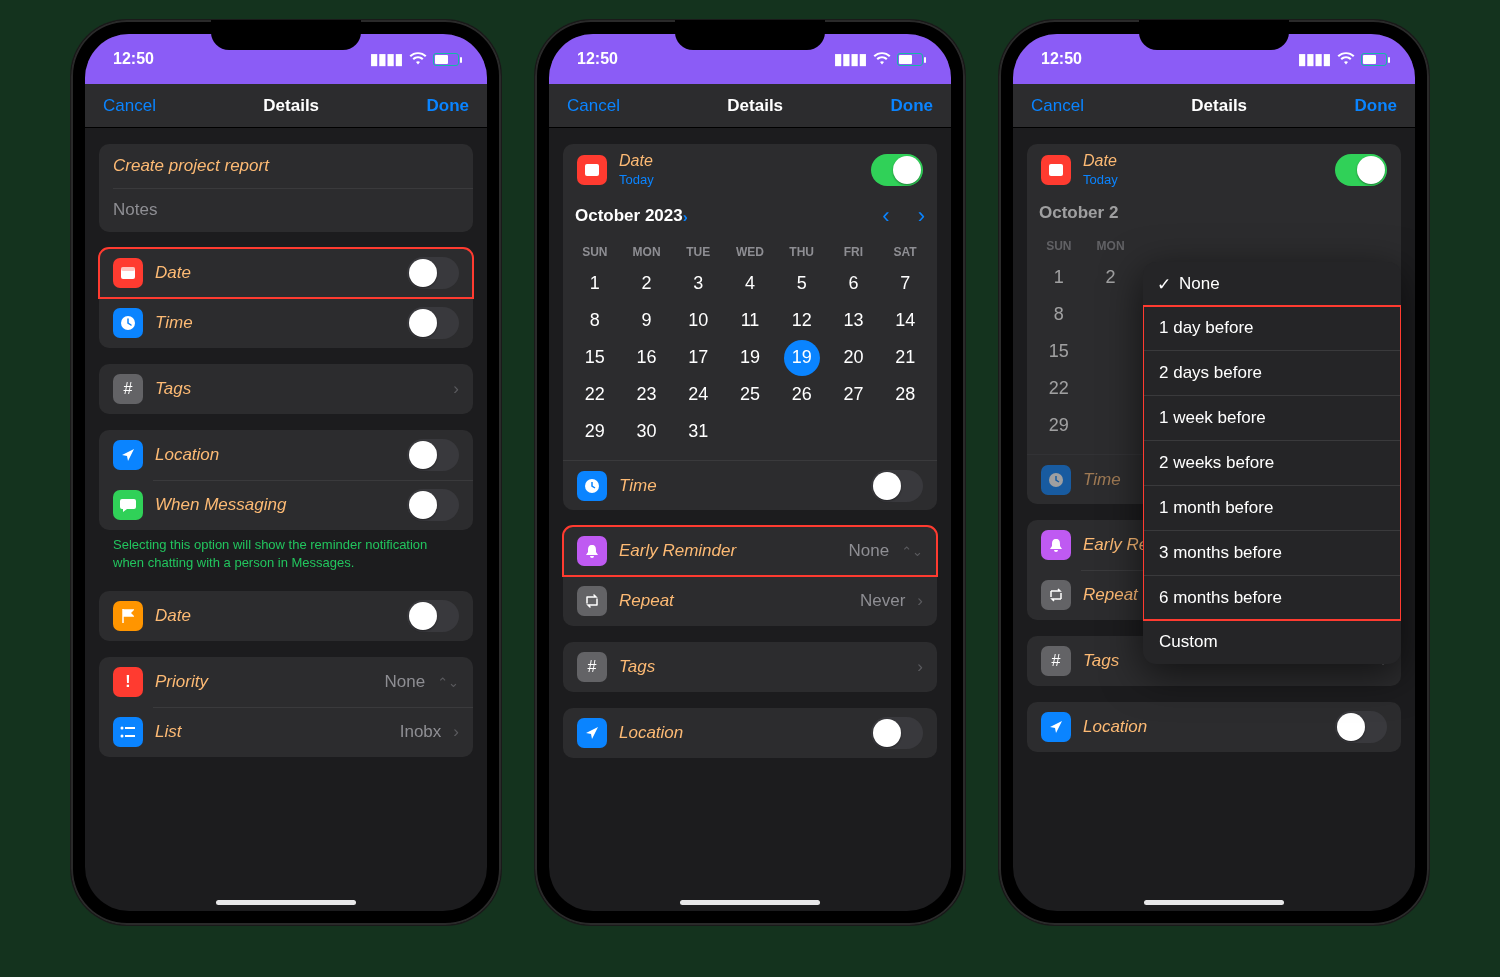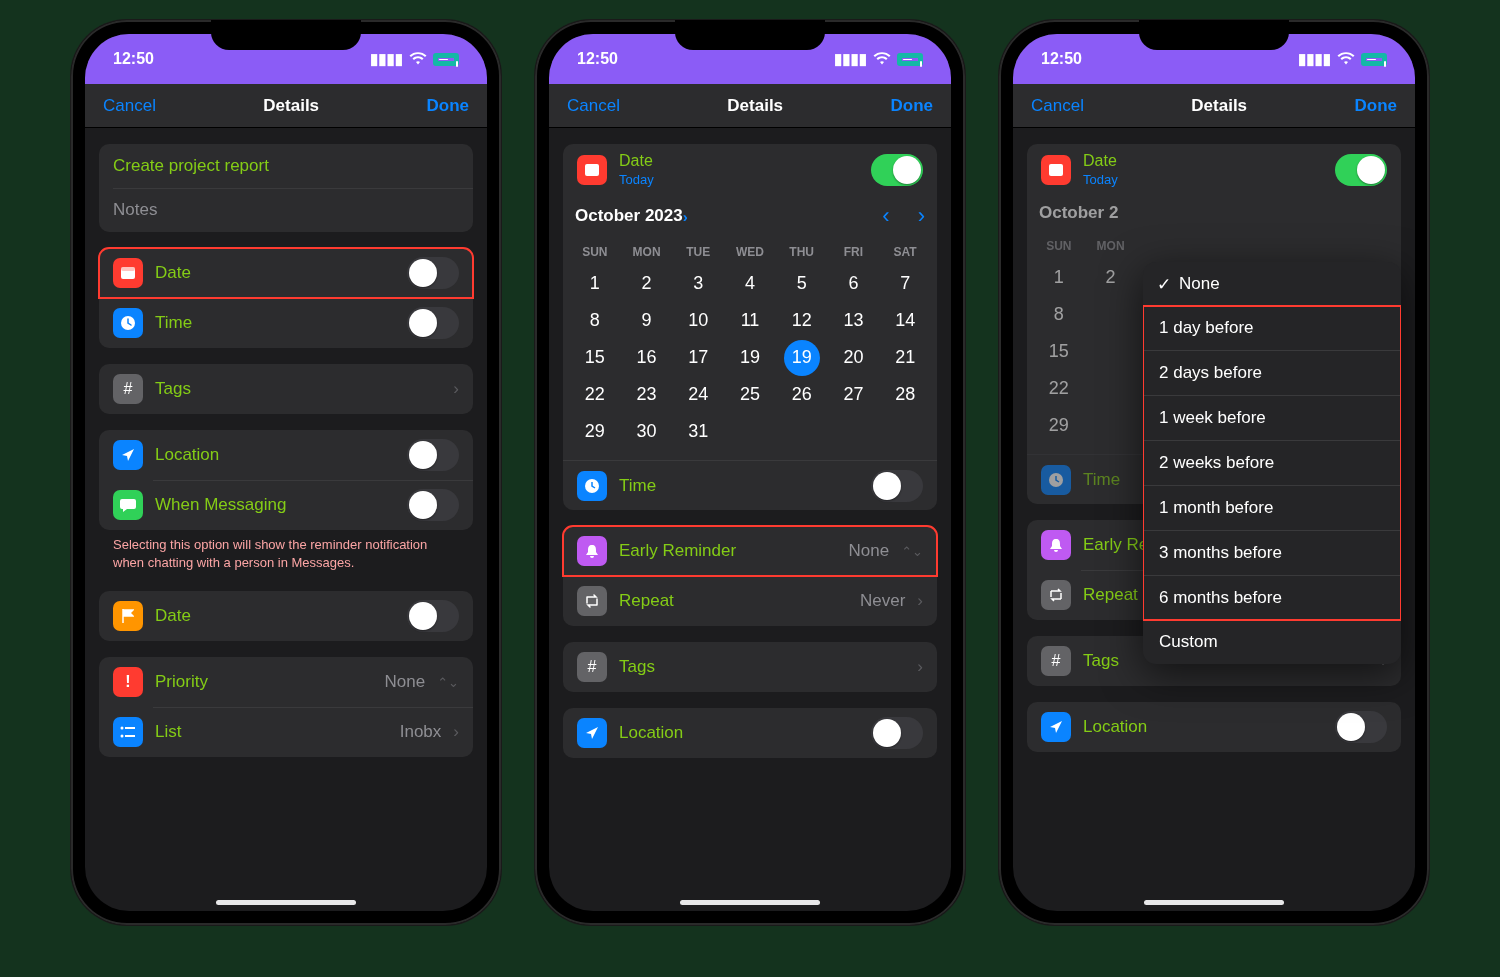--- a/index.html
+++ b/index.html
@@ -97,21 +97,21 @@
   .icon {
     width: 30px; height: 30px;
     border-radius: 7px;
     display: flex;
     align-items: center;
     justify-content: center;
     flex-shrink: 0;
     color: #fff;
     font-size: 16px;
   }
-  .label { color: #84cc16; font-size: 17px; flex: 1; }
+  .label { color: #fdba74; font-size: 17px; flex: 1; font-style: italic; }
   .placeholder { color: #8e8e93; font-size: 17px; }
   .value { color: #8e8e93; font-size: 17px; }
   .chev { color: #5a5a5e; font-size: 17px; }
   .sublabel { color:#0a84ff; font-size:13px; }
   .stack { display:flex; flex-direction:column; gap:2px; flex:1; }
   .toggle {
     width: 52px; height: 32px;
     background: #39393d;
     border-radius: 16px;
     position: relative;
@@ -122,21 +122,21 @@
     width: 28px; height: 28px;
     background: #fff;
     border-radius: 50%;
     top: 2px; left: 2px;
     transition: left .2s;
     box-shadow: 0 1px 2px rgba(0,0,0,.4);
   }
   .toggle.on { background: #30d158; }
   .toggle.on .knob { left: 22px; }
   .footer-text {
-    color: #fca5a5;
+    color: #22c55e;
     font-size: 13px;
     padding: 0 14px 4px 14px;
     margin-top: -10px;
     margin-bottom: 16px;
     line-height: 1.35;
   }
   .highlight { outline: 2.5px solid #ff3b30; outline-offset: -1px; }
   .home-ind {
     position: absolute;
     bottom: 6px; left: 50%;
@@ -190,21 +190,21 @@
     position:absolute;
     left:0; right:0;
     outline: 2.5px solid #ff3b30;
     outline-offset: -1px;
     pointer-events:none;
   }
   .battery-box{
     display:inline-flex;align-items:center;gap:2px;
   }
   .battery{
-    display:inline-block;width:26px;height:13px;border:5px solid #14b8a6;border-radius:3px;position:relative;
+    display:inline-block;width:26px;height:13px;border:1px solid #14b8a6;border-radius:3px;position:relative;
   }
   .battery::after{content:"";position:absolute;right:-4px;top:3px;width:2px;height:6px;background:#fff;border-radius:1px;}
   .battery .fill{position:absolute;left:1px;top:1px;bottom:1px;width:55%;background:#fff;border-radius:1px;}
   .battery .num{position:absolute;inset:0;display:flex;align-items:center;justify-content:center;font-size:9px;font-weight:700;color:#000;mix-blend-mode:difference;}
 </style>
 </head>
 <body>
 
 <div class="phone">
   <div class="notch"></div>

